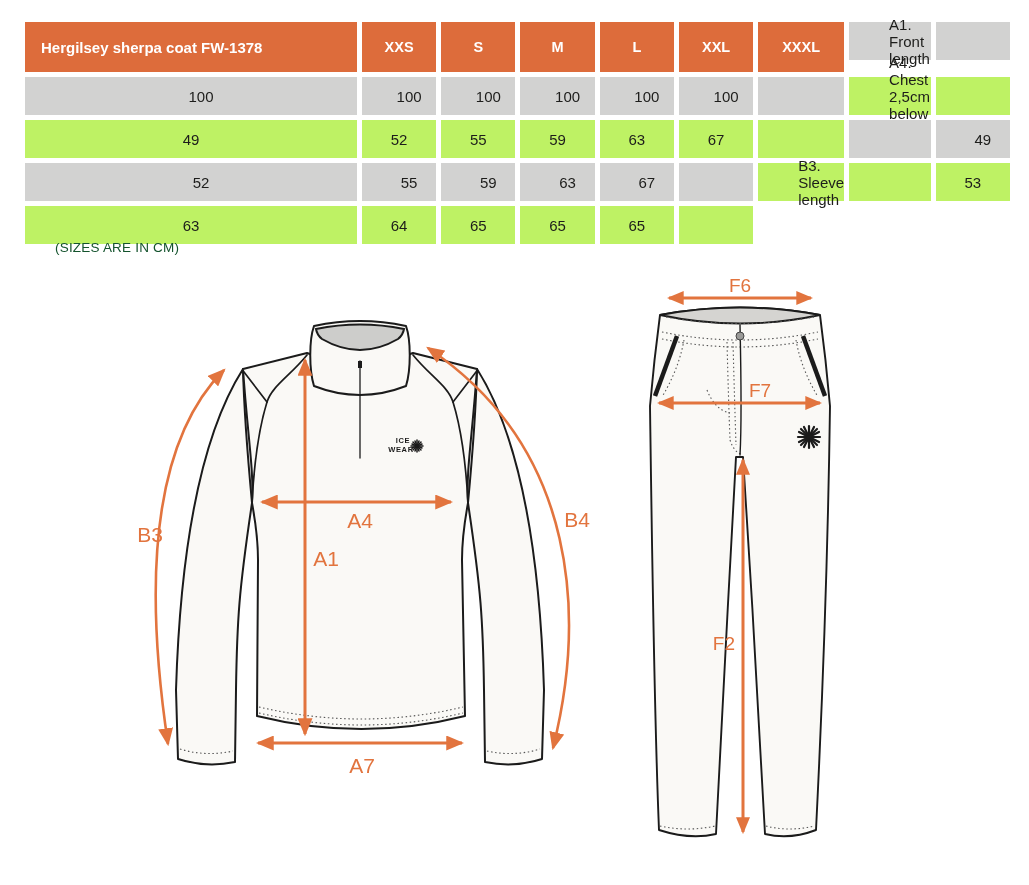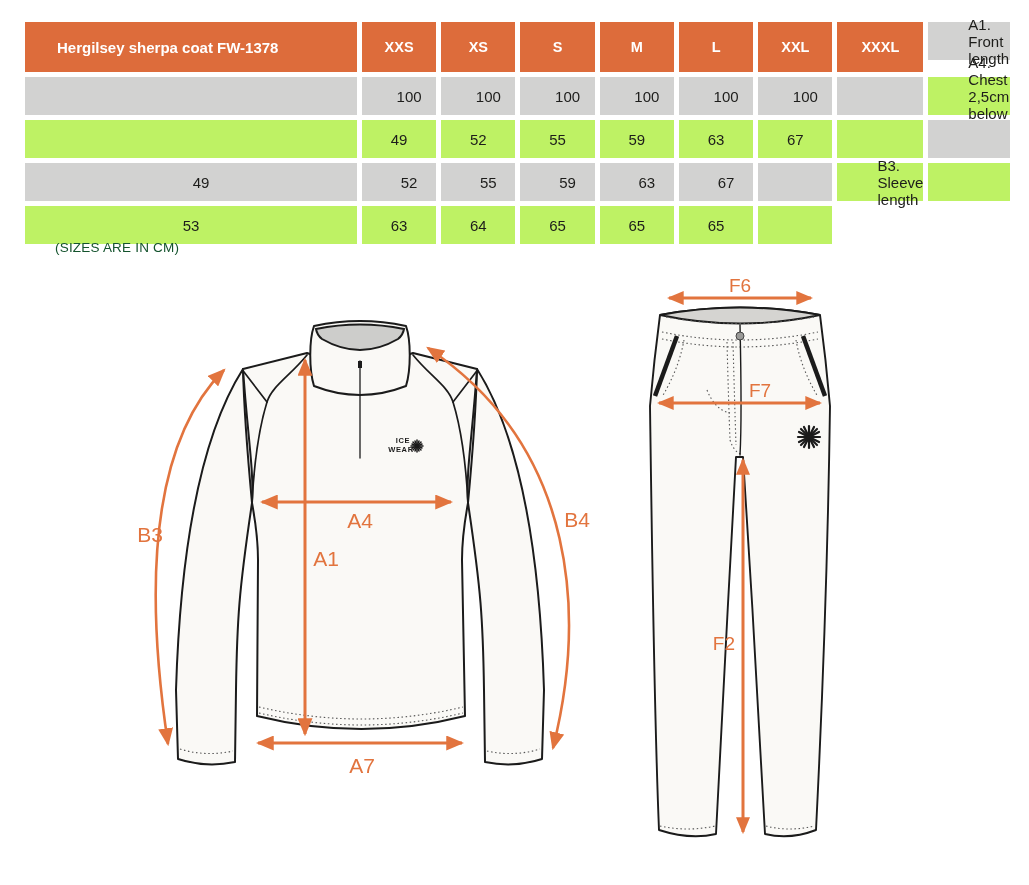--- a/index.html
+++ b/index.html
@@ -4,21 +4,21 @@
 <style>
   html,body{margin:0;padding:0;background:#ffffff;}
   body{width:1029px;height:885px;position:relative;overflow:hidden;
        font-family:"Liberation Sans",sans-serif;}
 
   
   .size-table{position:absolute;left:25px;top:22px;width:985px;
     display:grid;grid-template-columns:332px repeat(8,1fr);gap:5px;}
   .hcell{background:#DD6C3B;color:#ffffff;font-weight:bold;font-size:14.5px;
     height:50px;display:flex;align-items:center;justify-content:center;}
-  .hcell.title{justify-content:flex-start;padding-left:32px;font-size:15px;}
+  .hcell.title{justify-content:flex-start;padding-left:16px;font-size:15px;}
   .cell{height:38px;display:flex;align-items:center;justify-content:center;
     font-size:15px;color:#1d1d1b;}
   .cell.label{justify-content:flex-start;padding-left:40px;}
   .row-dark{background:#D2D2D1;padding-left:20px;}
   .row-light{background:#bef264;}
 
   .units-note{position:absolute;left:55px;top:240px;color:#14532d;
     font-size:13.5px;letter-spacing:.2px;}
 
   
@@ -35,21 +35,20 @@
   .logo-text{fill:#1b1b1b;font-family:"Liberation Sans",sans-serif;font-size:7.5px;
     font-weight:bold;letter-spacing:.6px;}
   .spoke{stroke:#1b1b1b;stroke-linecap:round;}
 </style>
 </head>
 <body>
 
 <div class="size-table">
   <div class="hcell title">Hergilsey sherpa coat FW-1378</div>
   <div class="hcell">XXS</div>
-  <div class="hcell">XS</div>
   <div class="hcell">S</div>
   <div class="hcell">M</div>
   <div class="hcell">L</div>
   <div class="hcell">XXL</div>
   <div class="hcell">XXXL</div>
 
   <div class="cell label row-dark">A1. Front length</div>
   <div class="cell row-dark"></div>
   <div class="cell row-dark">100</div>
   <div class="cell row-dark">100</div>

